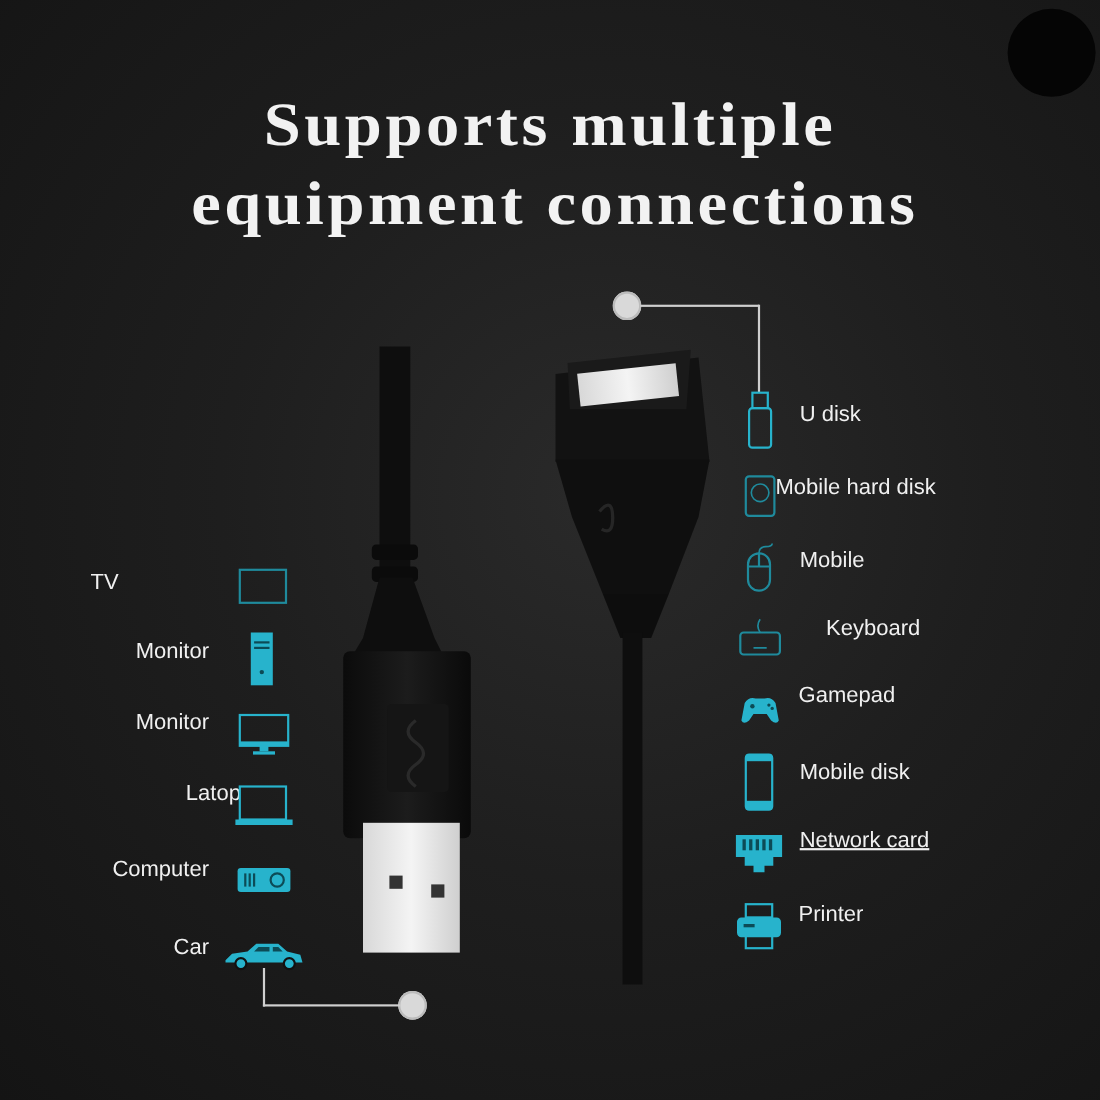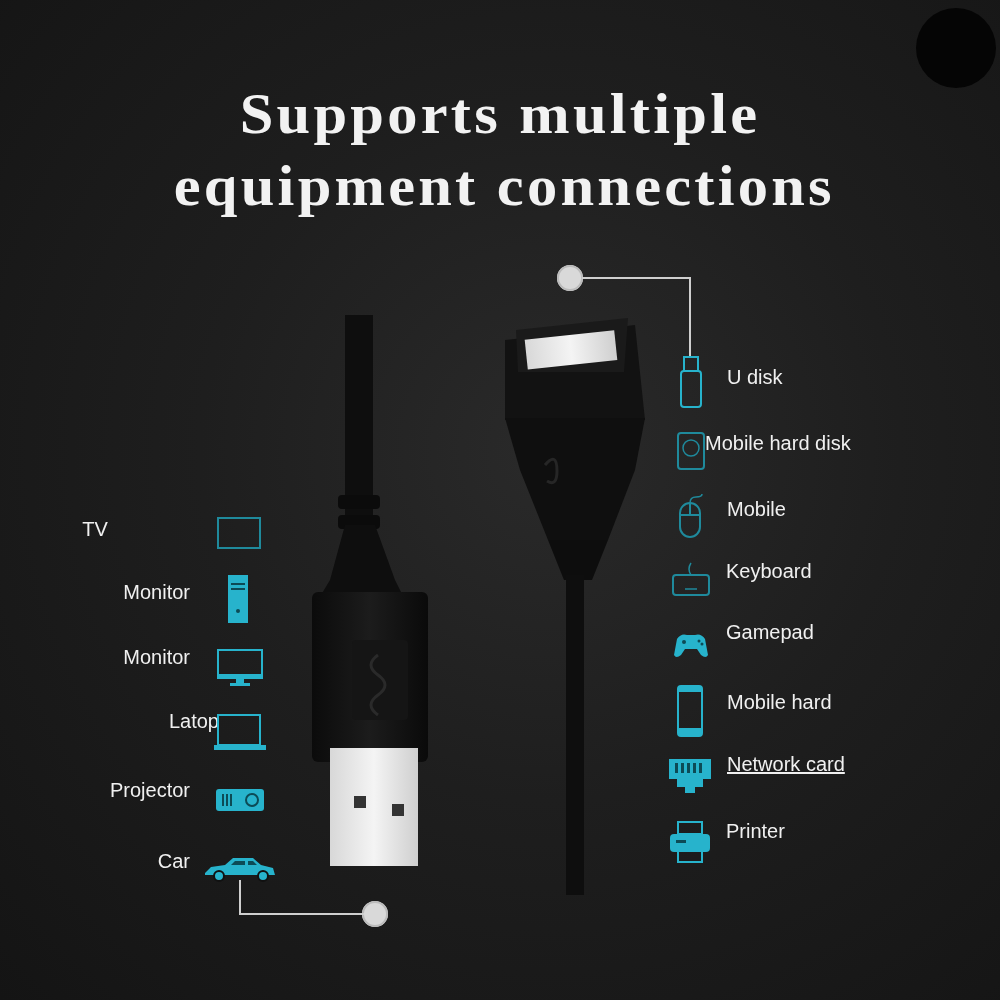--- a/index.html
+++ b/index.html
@@ -76,21 +76,21 @@
 <div class="line" style="left:689px; top:277px; width:2px; height:80px;"></div>
 
 <div class="dot" style="left:362px; top:901px;"></div>
 <div class="line" style="left:239px; top:880px; width:2px; height:35px;"></div>
 <div class="line" style="left:239px; top:913px; width:125px; height:2px;"></div>
 
 <div class="lbl right-align" style="left:0px; top:518px;text-align:center;">TV</div>
 <div class="lbl right-align" style="left:0px; top:581px;">Monitor</div>
 <div class="lbl right-align" style="left:0px; top:646px;">Monitor</div>
 <div class="lbl right-align" style="left:0px; top:710px;padding-left:29px;">Latop</div>
-<div class="lbl right-align" style="left:0px; top:779px;">Projector</div>
+<div class="lbl right-align" style="left:0px; top:779px;">Computer</div>
 <div class="lbl right-align" style="left:0px; top:850px;">Car</div>
 
 <div class="ico" style="left:216px; top:516px;">
   <svg width="46" height="34">
       <rect x="2" y="2" width="42" height="30" fill="none" stroke="#1f8a9c" stroke-width="2"></rect>
     </svg>
 </div>
 <div class="ico" style="left:226px; top:573px;">
   <svg width="24" height="52">
       <rect x="2" y="2" width="20" height="48" fill="#27b3cc"></rect>
@@ -190,17 +190,17 @@
       <rect x="10" y="2" width="24" height="12" fill="none" stroke="#27b3cc" stroke-width="2"></rect>
       <rect x="2" y="14" width="40" height="18" rx="4" fill="#27b3cc"></rect>
       <rect x="8" y="20" width="10" height="3" fill="#0c4b56"></rect>
       <rect x="10" y="28" width="24" height="14" fill="none" stroke="#27b3cc" stroke-width="2"></rect>
     </svg>
 </div>
 
 <div class="lbl" style="left:727px; top:366px;">U disk</div>
 <div class="lbl" style="left:705px; top:432px;">Mobile hard disk</div>
 <div class="lbl" style="left:727px; top:498px;">Mobile</div>
-<div class="lbl" style="left:726px; top:560px;">Keyboard</div>
+<div class="lbl" style="left:751px; top:560px;">Keyboard</div>
 <div class="lbl" style="left:726px; top:621px;">Gamepad</div>
-<div class="lbl" style="left:727px; top:691px;">Mobile hard</div>
+<div class="lbl" style="left:727px; top:691px;">Mobile disk</div>
 <div class="lbl" style="left:727px; top:753px;text-decoration:underline;">Network card</div>
 <div class="lbl" style="left:726px; top:820px;">Printer</div>
 
 </body></html>

